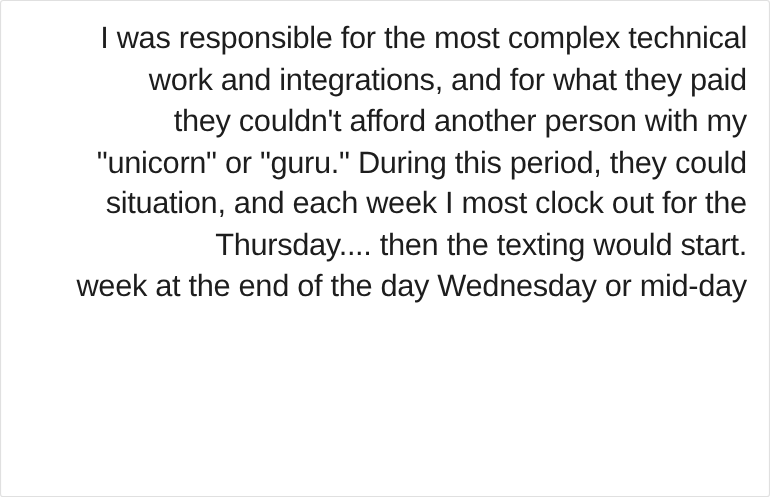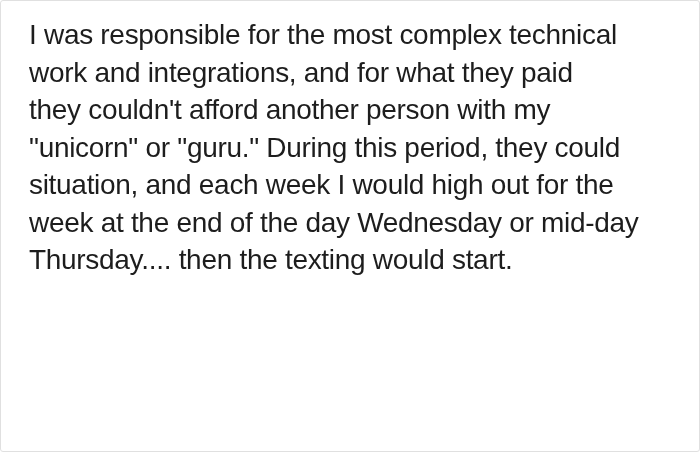--- a/index.html
+++ b/index.html
@@ -17,31 +17,32 @@
     padding: 15px 20px 0 28px;
     overflow: hidden;
     font-family: "Liberation Sans", "DejaVu Sans", sans-serif;
   }
   .paragraph {
     color: #1d1d1d;
     font-size: 28px;
     line-height: 37.5px;
     letter-spacing: -0.3px;
     font-weight: 400;
+    text-align: right;
   }
   .line {
     white-space: nowrap;
   }
 </style>
 </head>
 <body>
 
 <div class="card">
   <div class="paragraph">
     <div class="line">I was responsible for the most complex technical</div>
     <div class="line">work and integrations, and for what they paid</div>
     <div class="line">they couldn't afford another person with my</div>
     <div class="line">"unicorn" or "guru." During this period, they could</div>
-    <div class="line">situation, and each week I would high out for the</div>
+    <div class="line">situation, and each week I most clock out for the</div>
+    <div class="line">Thursday.... then the texting would start.</div>
     <div class="line">week at the end of the day Wednesday or mid-day</div>
-    <div class="line">Thursday.... then the texting would start.</div>
   </div>
 </div>
 
 </body></html>

